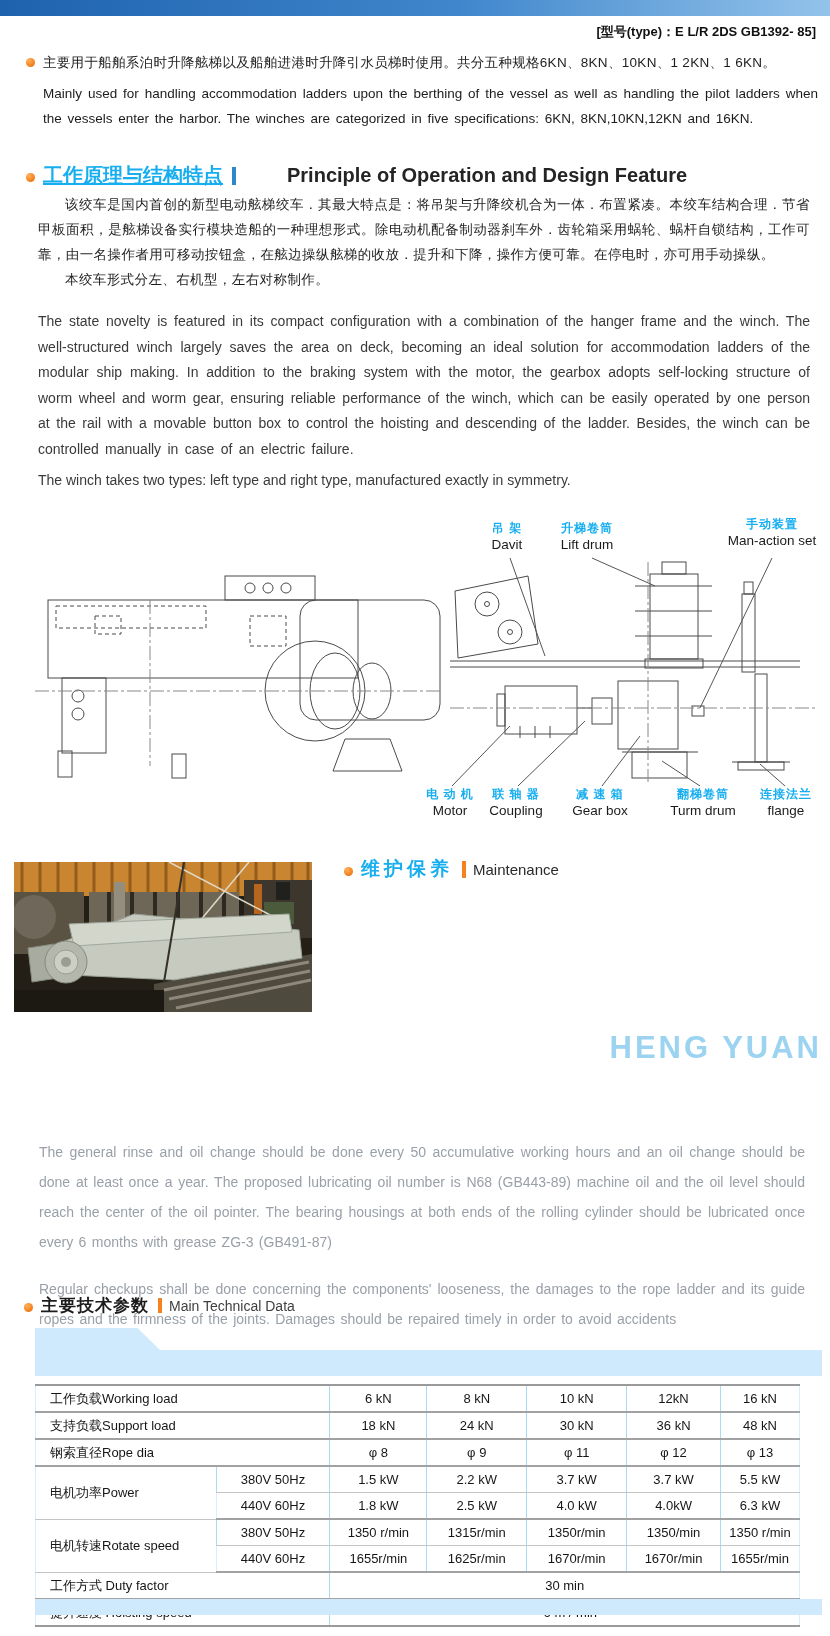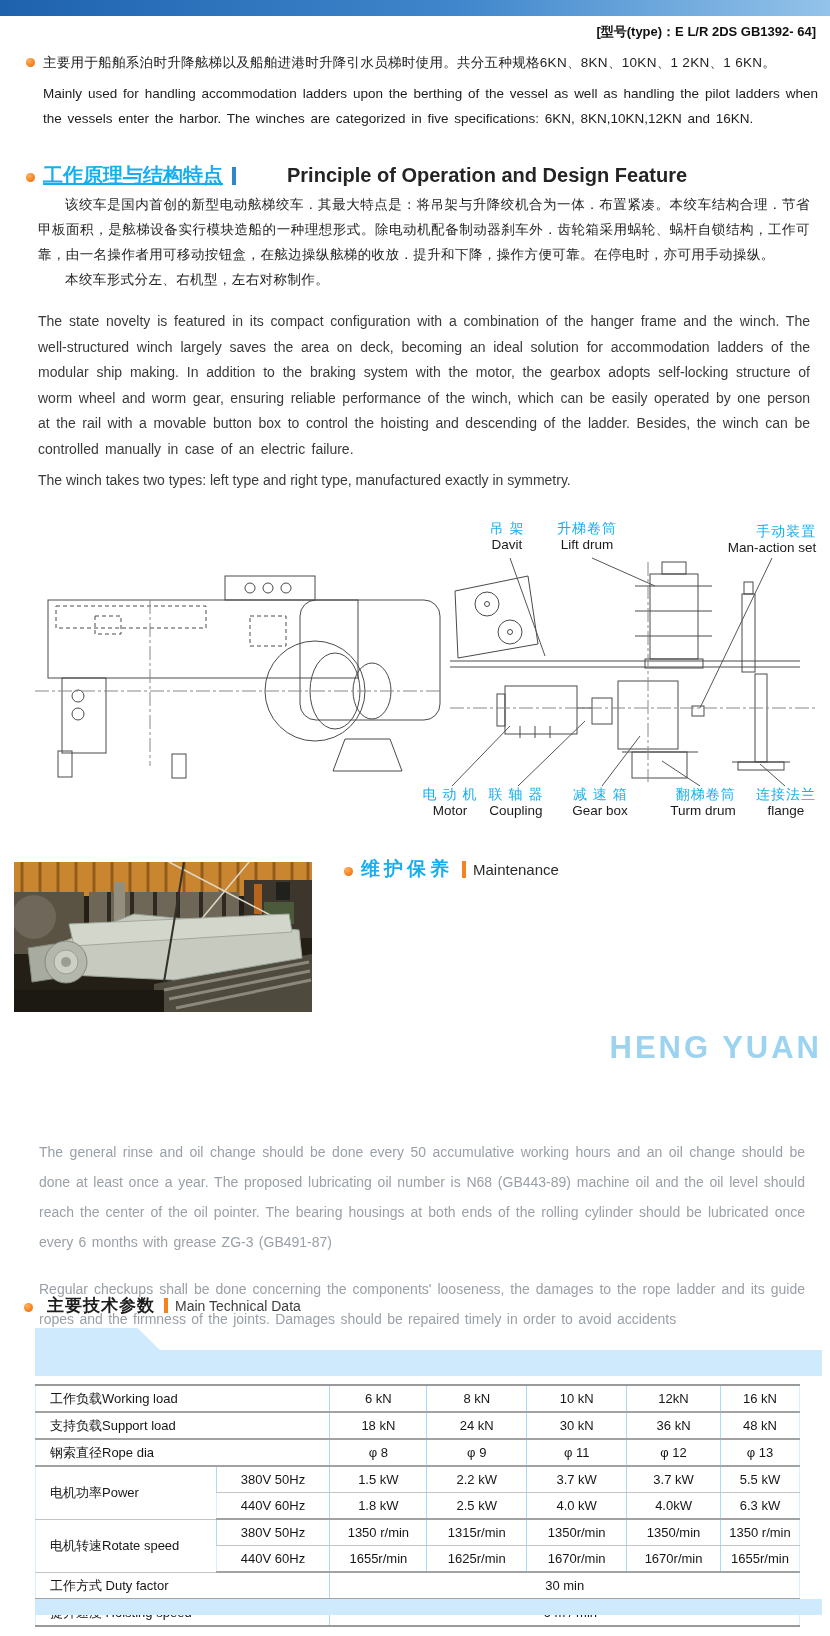--- a/index.html
+++ b/index.html
@@ -25,34 +25,34 @@
   .vbar{display:inline-block;width:4px;height:16px;margin:0 7px 0 9px;}
   .h-principle{left:26px;top:162px;}
   .h-principle .cnh{font-size:20px;color:#17aef0;text-decoration:underline;}
   .h-principle .vbar{background:#2f86c8;height:18px;}
   .h-principle .enh{font-size:20px;font-weight:bold;color:#242424;margin-left:44px;}
   .h-maint{left:344px;top:856px;}
   .h-maint .cnh{font-size:19px;color:#17aef0;letter-spacing:4px;}
   .h-maint .vbar{background:#f5821f;height:17px;}
   .h-maint .enh{font-size:15px;color:#2a2a2a;}
   .h-tech{left:24px;top:1294px;}
-  .h-tech .cnh{font-size:17px;color:#1c1c1c;letter-spacing:1px;margin-left:6px;}
+  .h-tech .cnh{font-size:17px;color:#1c1c1c;letter-spacing:1px;}
   .h-tech .vbar{background:#f5821f;height:15px;}
   .h-tech .enh{font-size:14px;color:#404040;}
 
   
   .principle-body{position:absolute;left:38px;top:192px;width:772px;}
   .cn-para{font-size:13.5px;line-height:25px;color:#1f1f1f;text-align:justify;text-indent:2em;letter-spacing:.4px;margin:0;}
   .en-para1{margin:17px 0 0 0;font-size:14px;line-height:25.5px;color:#3a3a3a;text-align:justify;word-spacing:2.5px;}
   .en-para2{margin:6px 0 0 0;font-size:14px;line-height:25px;color:#3a3a3a;}
 
   
   .diagram{position:absolute;left:0;top:516px;width:830px;height:306px;}
   .dlabel{position:absolute;text-align:center;transform:translateX(-50%);line-height:16px;}
-  .dlabel .cn{font-size:14px;font-weight:normal;color:#17aef0;letter-spacing:1px;white-space:nowrap;text-align:right;}
+  .dlabel .cn{font-size:12px;font-weight:bold;color:#17aef0;letter-spacing:1px;white-space:nowrap;}
   .dlabel .en{font-size:13.5px;color:#1b1b1b;white-space:nowrap;margin-top:1px;}
   .dsvg{position:absolute;left:0;top:40px;}
 
   
   .photo{position:absolute;left:14px;top:862px;width:298px;height:150px;}
   .maint-cn{position:absolute;left:358px;top:894px;width:444px;}
   .maint-cn p{margin:0;font-size:13.5px;line-height:26px;color:#1f1f1f;
               text-align:justify;text-indent:2em;letter-spacing:3px;}
   .maint-cn p + p{margin-top:3px;}
   .watermark{position:absolute;right:8px;top:1030px;font-size:31px;font-weight:bold;
@@ -79,21 +79,21 @@
   .tech-table tr:last-child td{border-bottom:none;}
   .tech-table td.lbl{text-align:left;padding-left:14px;}
   .tech-table td.sublbl{text-align:center;}
 </style>
 </head>
 <body>
 
 <div class="page">
 
   <div class="topbar"></div>
-  <div class="type-line">[型号(type)：E  L/R 2DS GB1392- 64]</div>
+  <div class="type-line">[型号(type)：E  L/R 2DS GB1392- 85]</div>
 
   <div class="intro">
     <div class="intro-row">
       <span class="bullet"></span>
       <div class="intro-cn">主要用于船舶系泊时升降舷梯以及船舶进港时升降引水员梯时使用。共分五种规格6KN、8KN、10KN、1 2KN、1 6KN。</div>
     </div>
     <div class="intro-en">Mainly used for handling accommodation ladders upon the berthing of the vessel as well as handling the pilot ladders when the vessels enter the harbor. The winches are categorized in five specifications: 6KN, 8KN,10KN,12KN and 16KN.</div>
   </div>
 
   <div class="sec-head h-principle">
@@ -112,21 +112,21 @@
 
   <div class="diagram">
     <div class="dlabel" style="left:507px;top:4px;">
       <div class="cn">吊  架</div>
       <div class="en">Davit</div>
     </div>
     <div class="dlabel" style="left:587px;top:4px;">
       <div class="cn">升梯卷筒</div>
       <div class="en">Lift drum</div>
     </div>
-    <div class="dlabel" style="left:772px;top:7px;">
+    <div class="dlabel" style="left:772px;top:0;">
       <div class="cn">手动装置</div>
       <div class="en">Man-action set</div>
     </div>
 
     <svg class="dsvg" width="830" height="232" viewBox="0 0 830 232">
       <g stroke="#4a4a4a" stroke-width="1" fill="none">
 
         <rect x="225" y="20" width="90" height="24"></rect>
         <circle cx="250" cy="32" r="5"></circle>
           <circle cx="268" cy="32" r="5"></circle>

